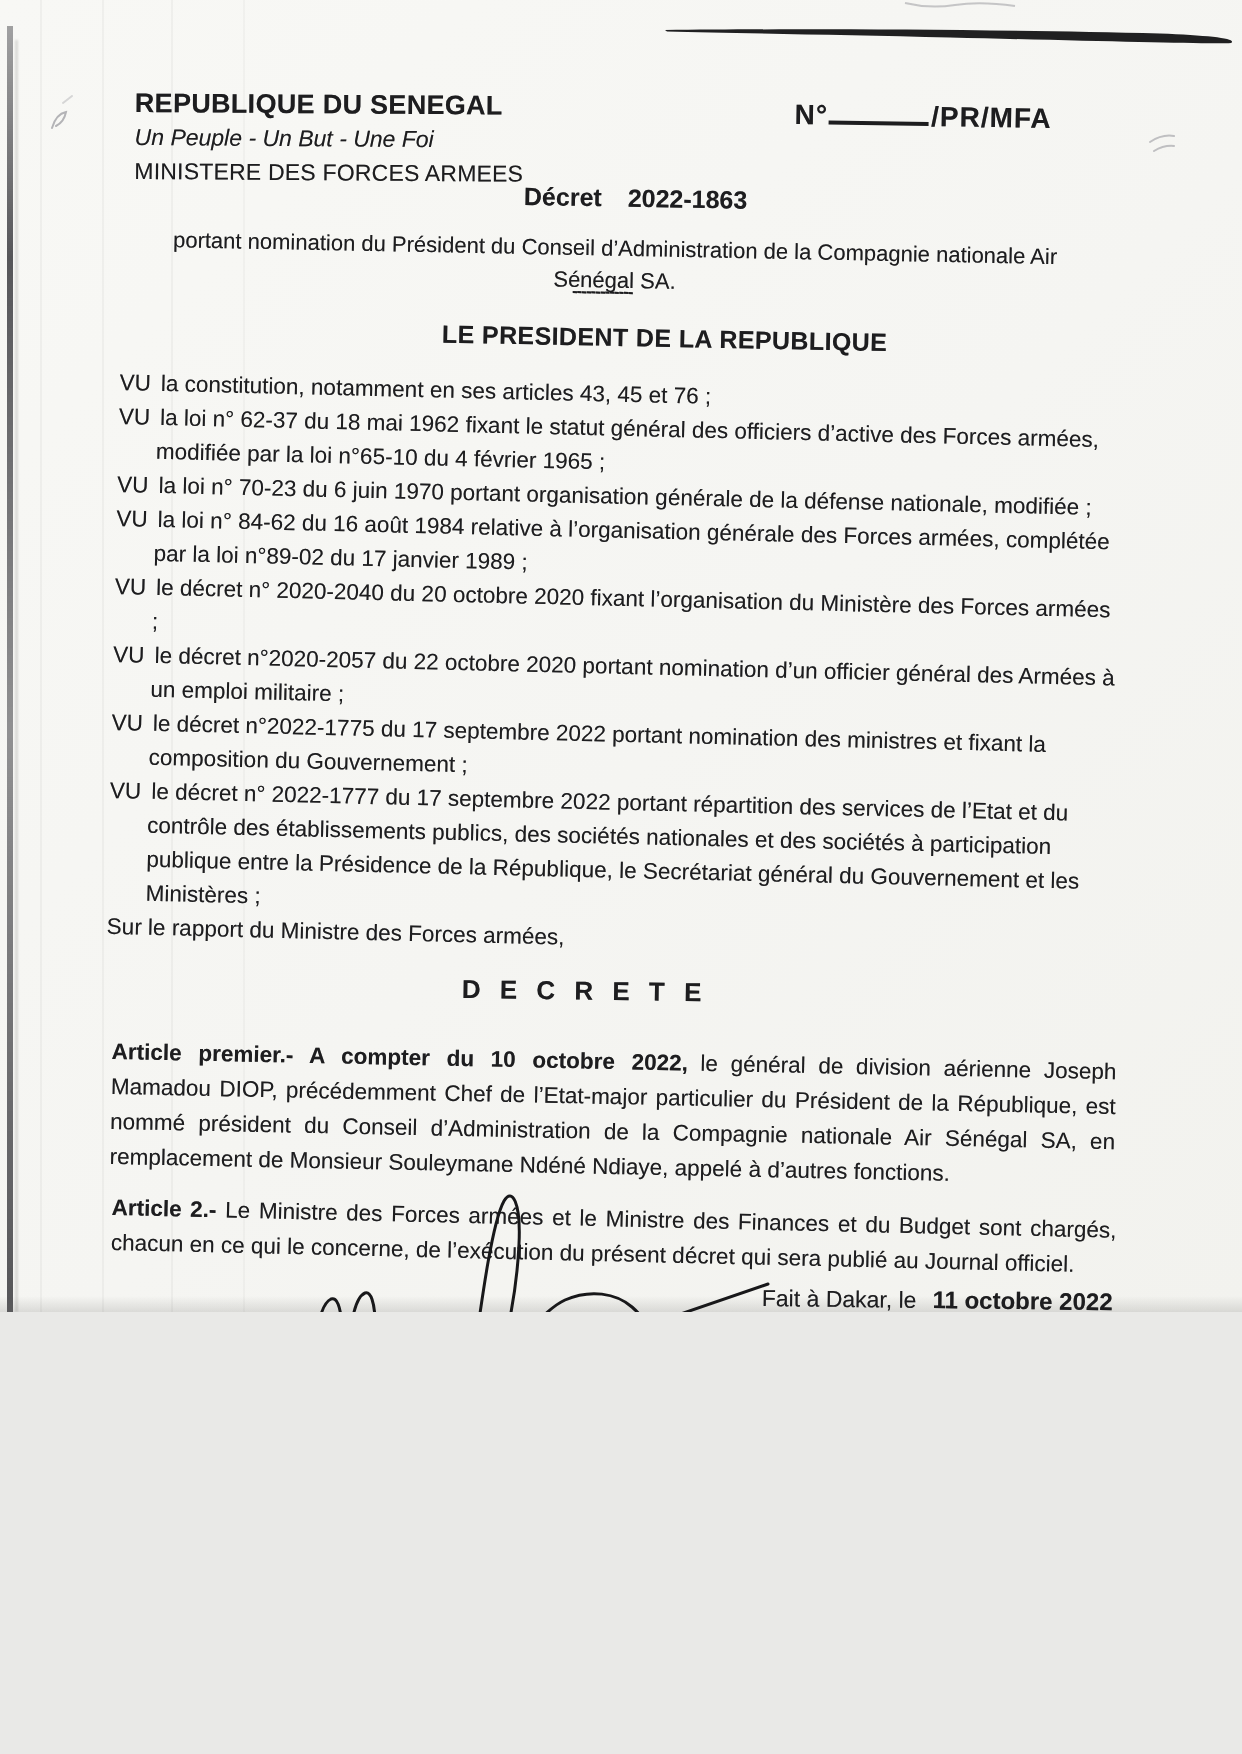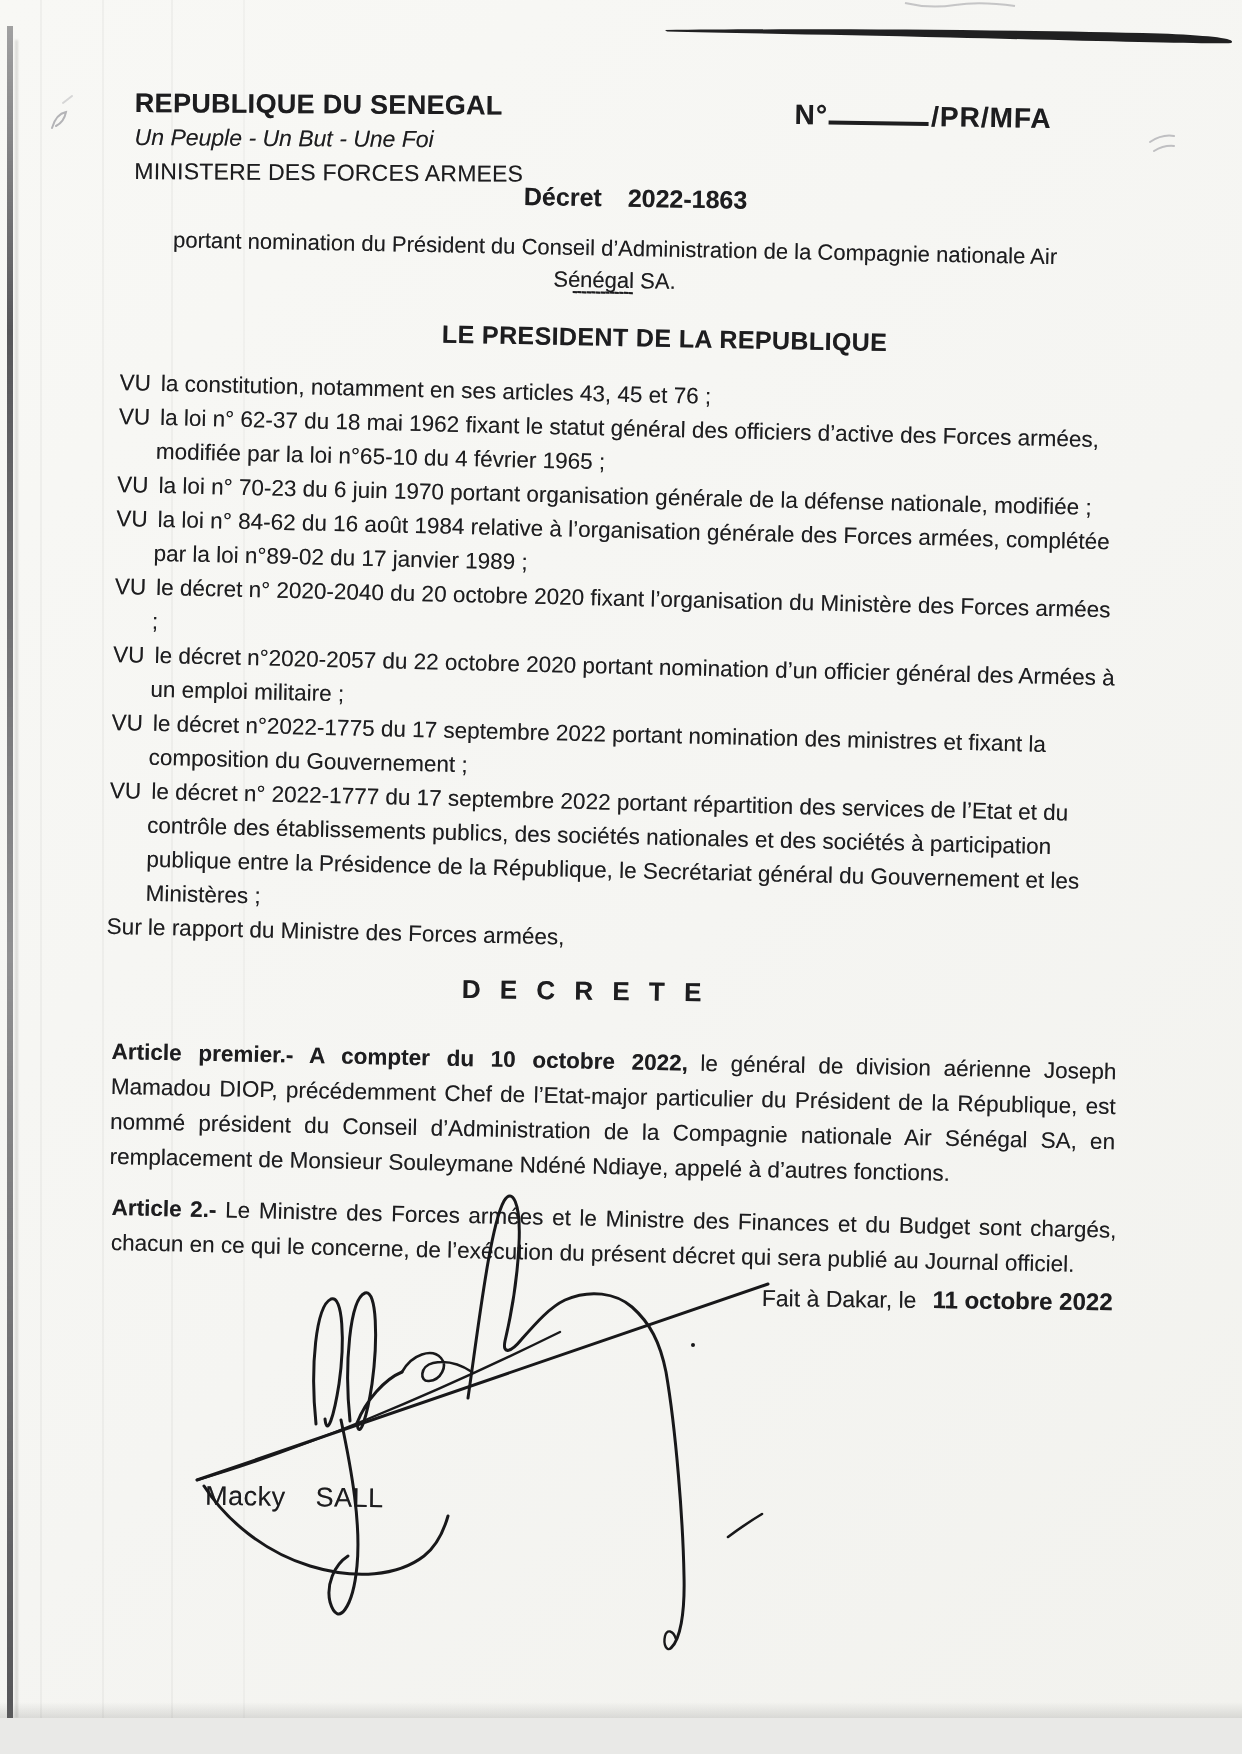--- a/index.html
+++ b/index.html
@@ -1,18 +1,18 @@
 <!DOCTYPE html>
 <html><head>
 <meta charset="utf-8">
 <style>
   html,body{margin:0;padding:0;background:#e9e9e7;}
   .page{
     position:relative;
-    width:1242px;height:1718px;
+    width:1242px;height:1312px;
     background:linear-gradient(135deg,#f8f8f5 0%,#f5f5f2 55%,#f2f2ee 100%);
     overflow:hidden;
     font-family:"Liberation Sans", sans-serif;
     color:#1d1d1f;
     text-shadow:0 0 0.6px rgba(25,25,28,0.45);
   }
   
   .edge-strip{position:absolute;left:7px;top:26px;bottom:0;width:6px;
     background:linear-gradient(to bottom,rgba(55,55,60,.45),rgba(45,45,50,.8) 18%,rgba(60,60,65,.55) 55%,rgba(40,40,45,.78));
     filter:blur(.4px);}

